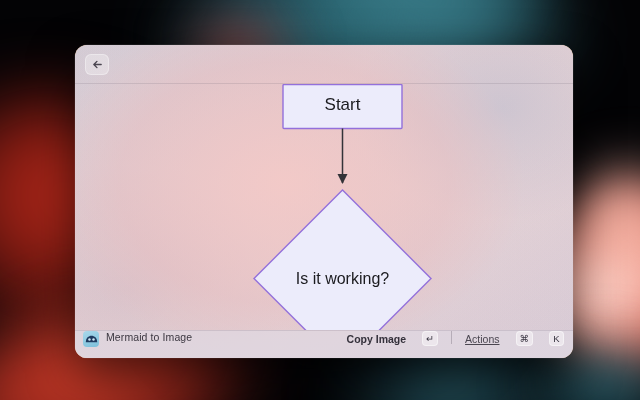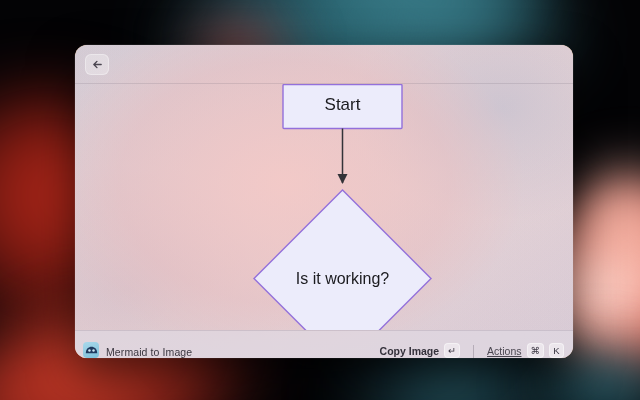--- a/index.html
+++ b/index.html
@@ -150,21 +150,21 @@
     fill: #1b1b1f;
   }
   .node-label.small { font-size: 16px; }
 
   
   #footer {
     position: relative;
     height: 28px;
     flex: 0 0 28px;
     display: flex;
-    align-items: flex-end;
+    align-items: flex-start;
     padding: 0 9px 0 8px;
     background: rgba(223,216,226,0.72);
     border-top: 1px solid rgba(130,120,135,0.22);
     gap: 7px;
   }
   #app-icon {
     width: 16px;
     height: 16px;
     border-radius: 4px;
     background: linear-gradient(160deg, #a9d8ea 0%, #7cc0db 100%);
@@ -177,21 +177,21 @@
   #app-name {
     font-size: 10.5px;
     color: #3b3740;
     letter-spacing: 0.1px;
     white-space: nowrap;
   }
   .spacer { flex: 1 1 auto; }
   .footer-action {
     display: flex;
     align-items: center;
-    gap: 5px;
+    gap: 16px;
     cursor: pointer;
   }
   .footer-action .lbl {
     font-size: 10.5px;
     color: #33303a;
     font-weight: bold;
     white-space: nowrap;
   }
   .footer-action.secondary .lbl { font-weight: normal; color: #4a4650; text-decoration: underline; }
   .key {

